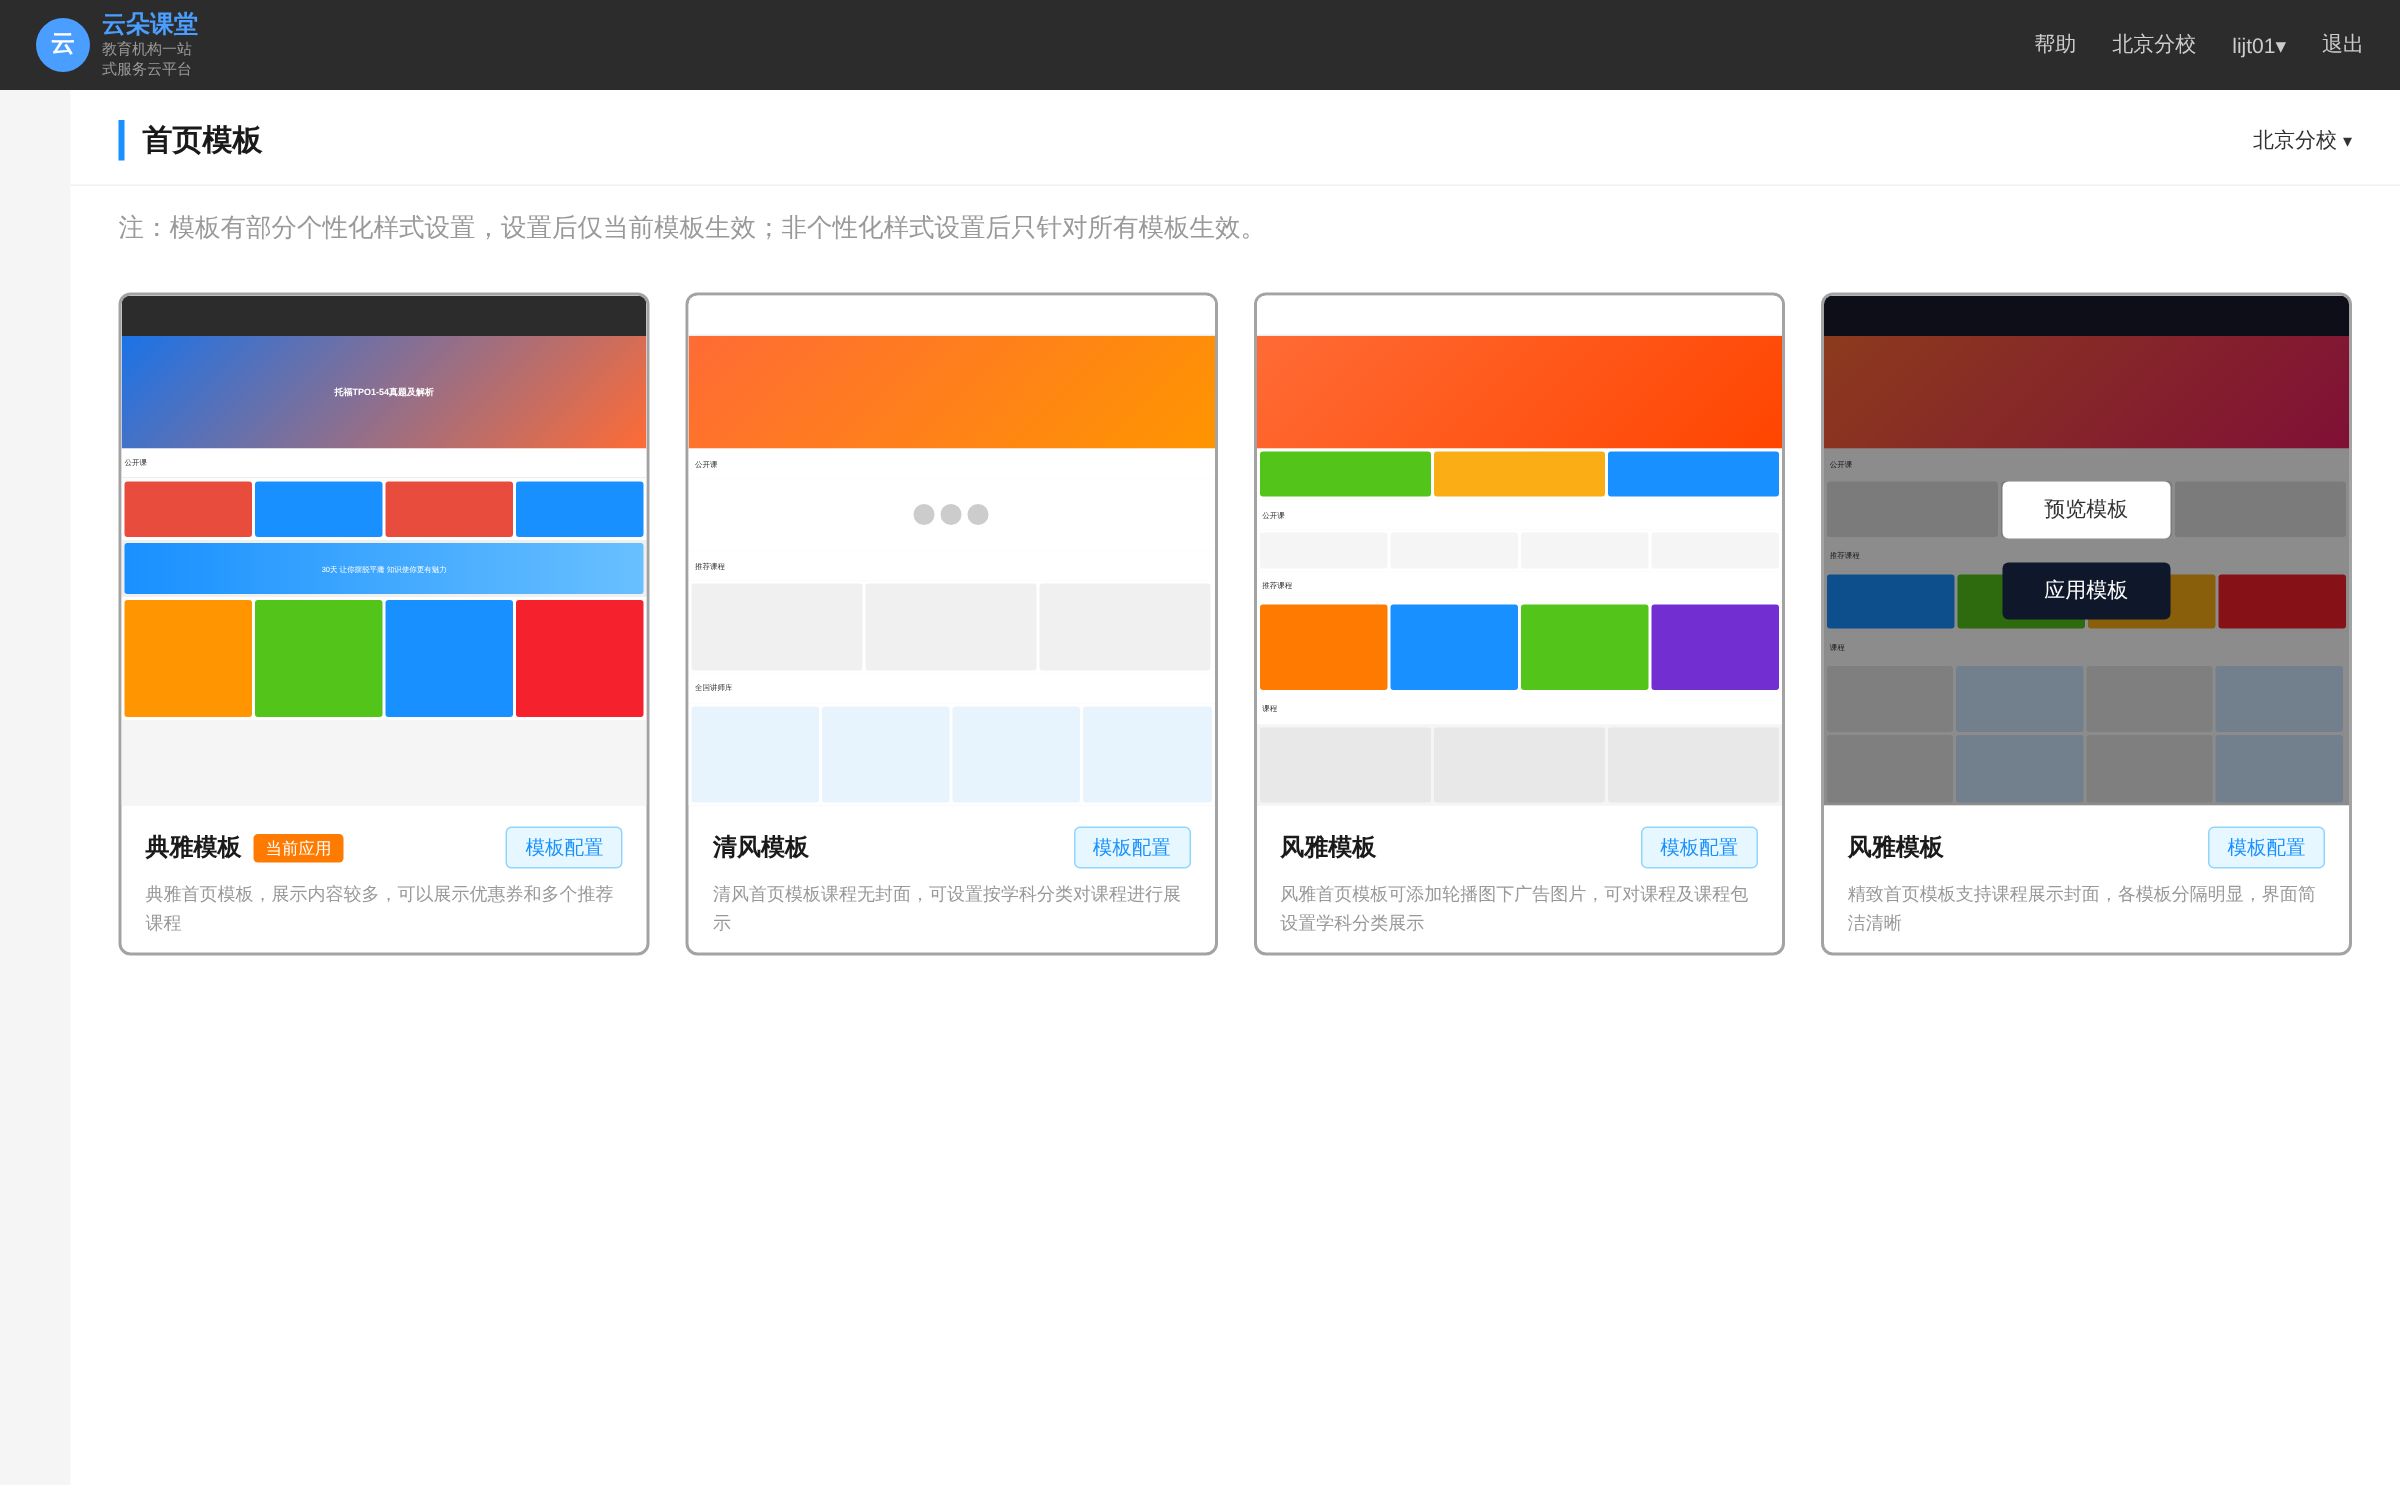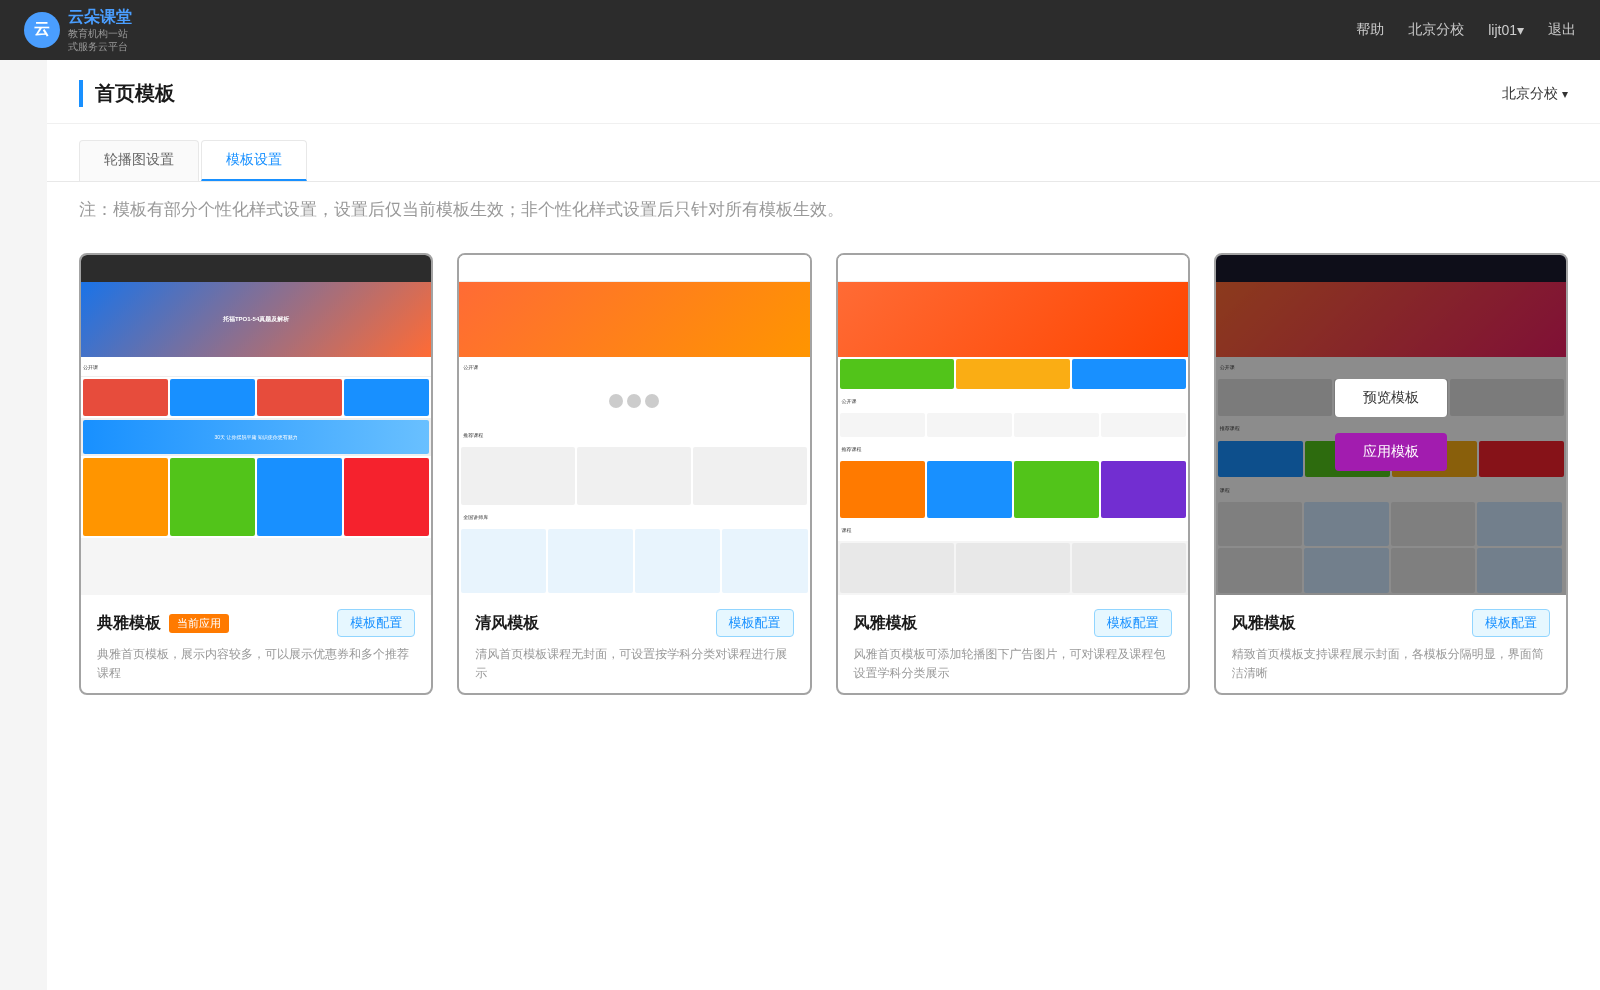--- a/index.html
+++ b/index.html
@@ -197,21 +197,21 @@
       color: #333;
       border: none;
       padding: 10px 28px;
       border-radius: 4px;
       font-size: 14px;
       cursor: pointer;
       font-weight: 500;
     }
 
     .btn-apply {
-      background: #a21caf;
+      background: #0f172a;
       color: white;
       border: none;
       padding: 10px 28px;
       border-radius: 4px;
       font-size: 14px;
       cursor: pointer;
       font-weight: 500;
     }
 
     
@@ -282,26 +282,20 @@
   </div>
 </nav>
 
 <div class="page">
 
   <div class="page-header">
     <h1 class="page-title">首页模板</h1>
     <div class="branch-selector">北京分校</div>
   </div>
 
-  <div class="tabs-container">
-    <div class="tabs">
-      <div class="tab">轮播图设置</div>
-      <div class="tab active">模板设置</div>
-    </div>
-  </div>
 
   <div class="notice">注：模板有部分个性化样式设置，设置后仅当前模板生效；非个性化样式设置后只针对所有模板生效。</div>
 
   <div class="content">
     <div class="template-grid">
 
       <div class="template-card">
         <div class="template-preview">
           <div class="thumb-inner thumb-1">
             <div class="thumb-nav"></div>

